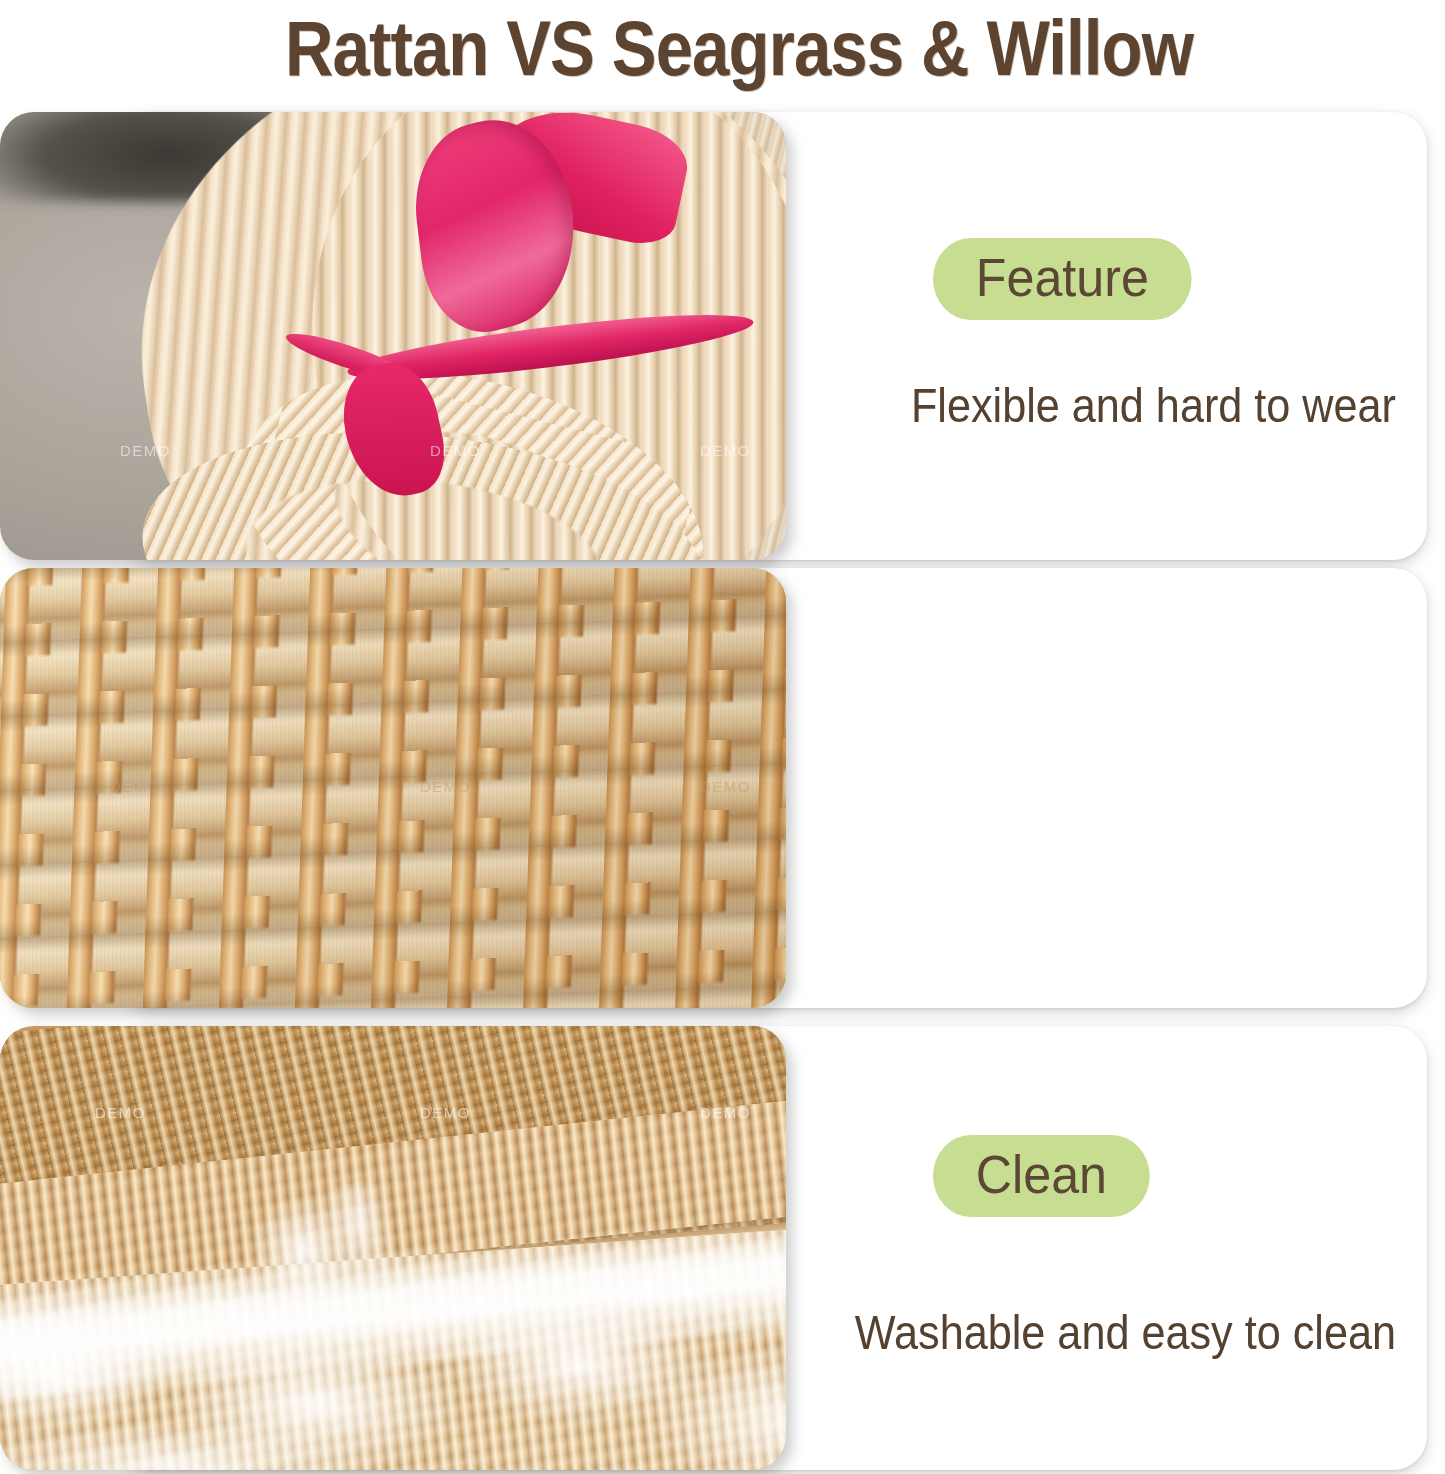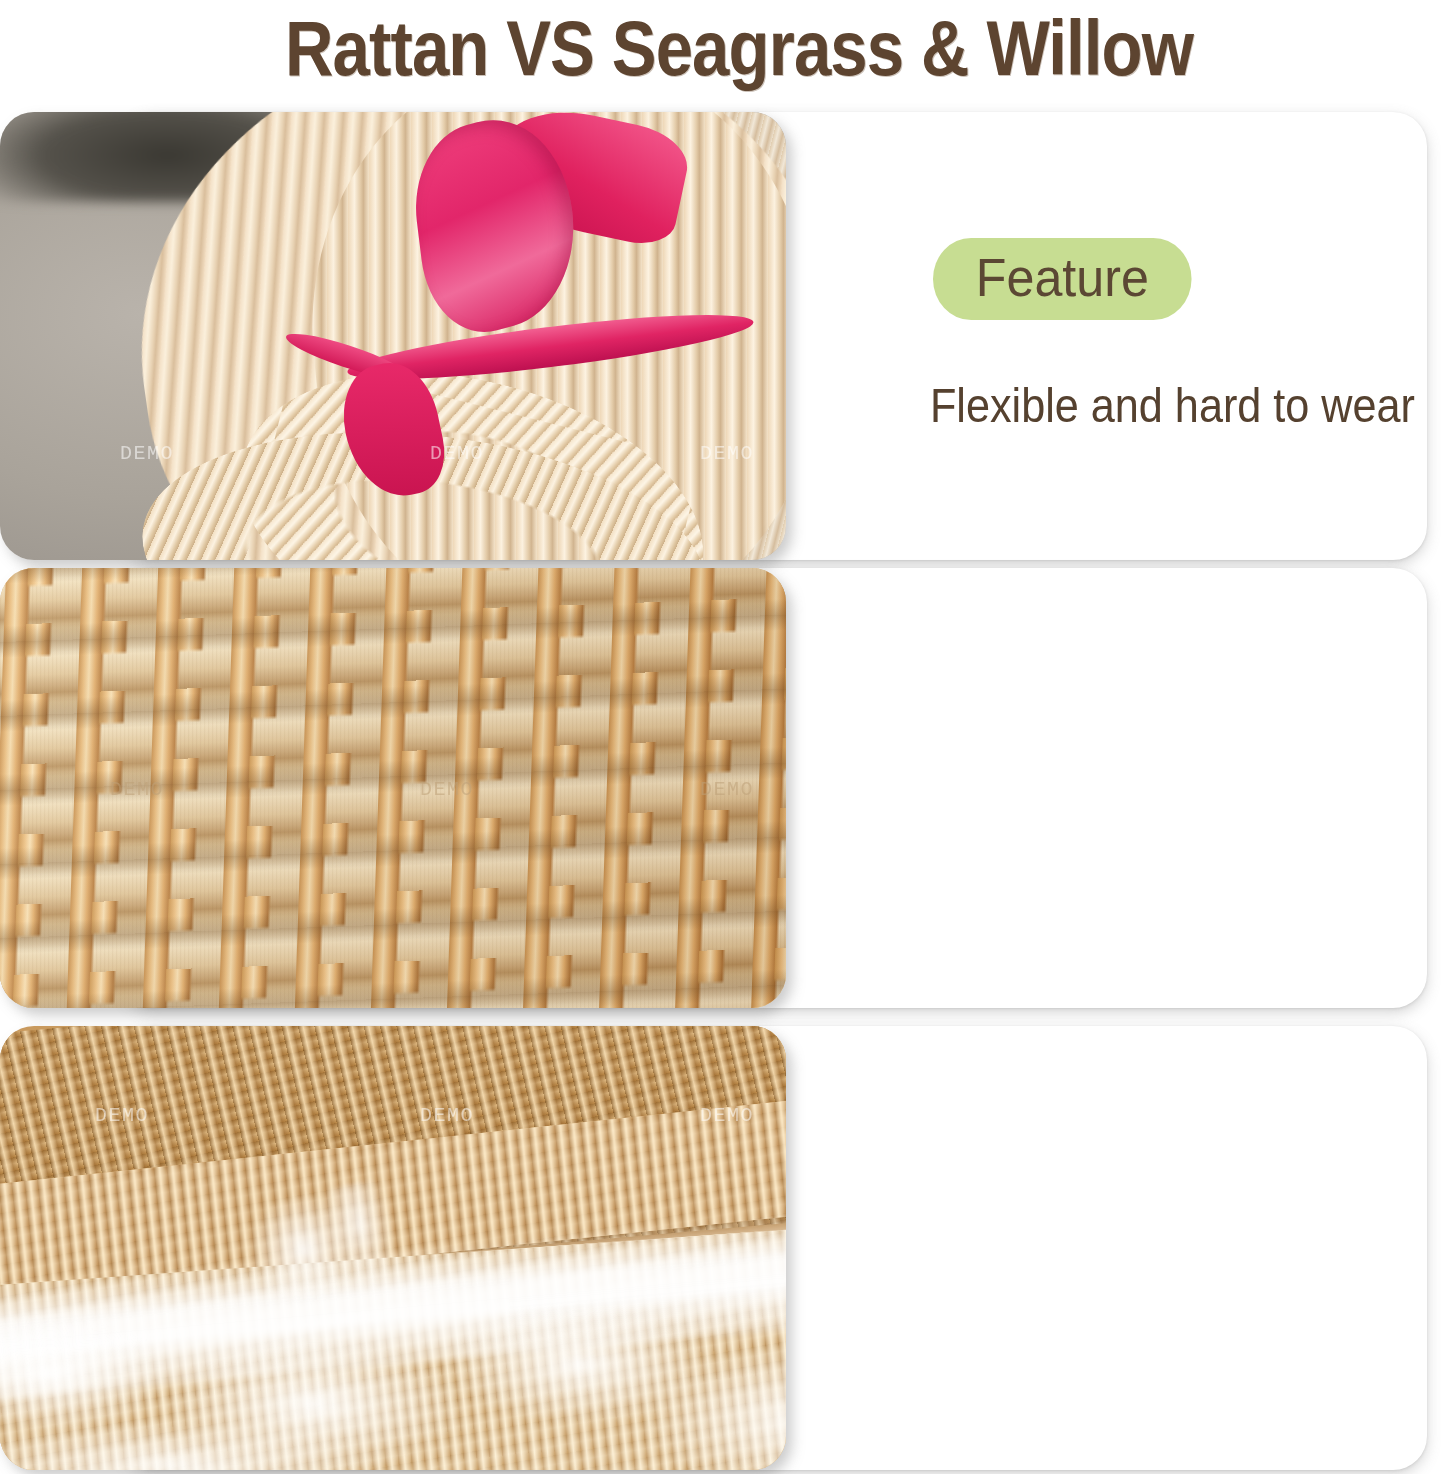--- a/index.html
+++ b/index.html
@@ -49,32 +49,32 @@
     width:786px; height:100%;
     border-radius:34px;
     overflow:hidden;
     box-shadow:6px 7px 13px rgba(120,120,120,.38);
     z-index:3;
   }
   .photo-inner{ position:absolute; inset:0; }
 
   
   .wm{
-    position:absolute; font-size:20px; letter-spacing:1.5px;
-    font-family:Liberation Mono, monospace;
+    position:absolute; font-size:15px; letter-spacing:1.5px;
+    font-family:Liberation Sans, sans-serif;
     color:rgba(255,255,255,.55); pointer-events:none; z-index:6;
   }
   .wm.dark{ color:rgba(190,160,120,.55); }
 
   
   .content{
     position:absolute; top:0; right:0; height:100%;
     width:670px; z-index:4;
     display:flex; flex-direction:column; justify-content:center;
-    padding-right:30px;
+    padding-right:49px;
   }
   .badge{
     align-self:flex-start;
     margin-left:150px;
     background:#c7dd92;
     color:#5b4734;
     border-radius:60px;
     padding:9px 46px 13px;
     font-size:54px;
     line-height:60px;
@@ -347,15 +347,19 @@
         <div class="front"></div>
         <div class="water"></div>
         <div class="splash"></div>
         <div class="suds"></div>
       </div>
       <span class="wm" style="left:95px; top:78px;">DEMO</span>
       <span class="wm" style="left:420px; top:78px;">DEMO</span>
       <span class="wm" style="left:700px; top:78px;">DEMO</span>
     </div>
 
+    <div class="content">
+      <div class="badge">Clean</div>
+      <div class="caption">Washable and easy to clean</div>
+    </div>
   </div>
 
 </div>
 
 </body></html>

